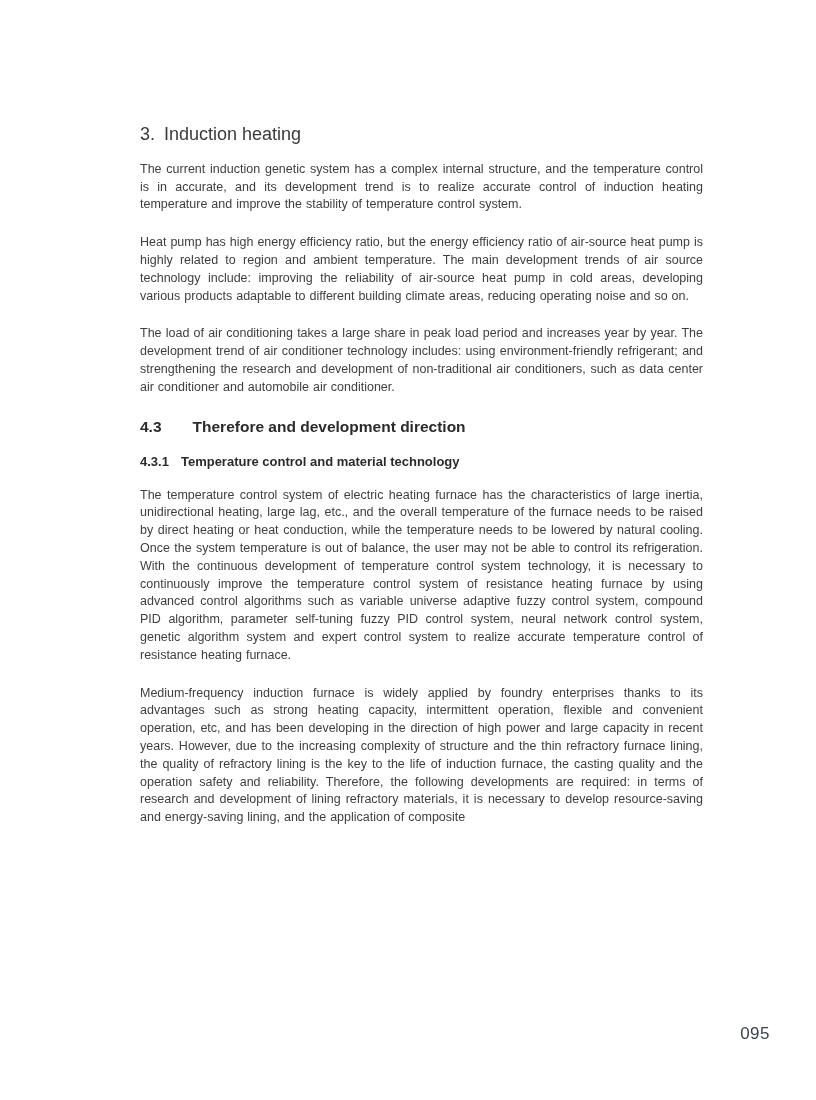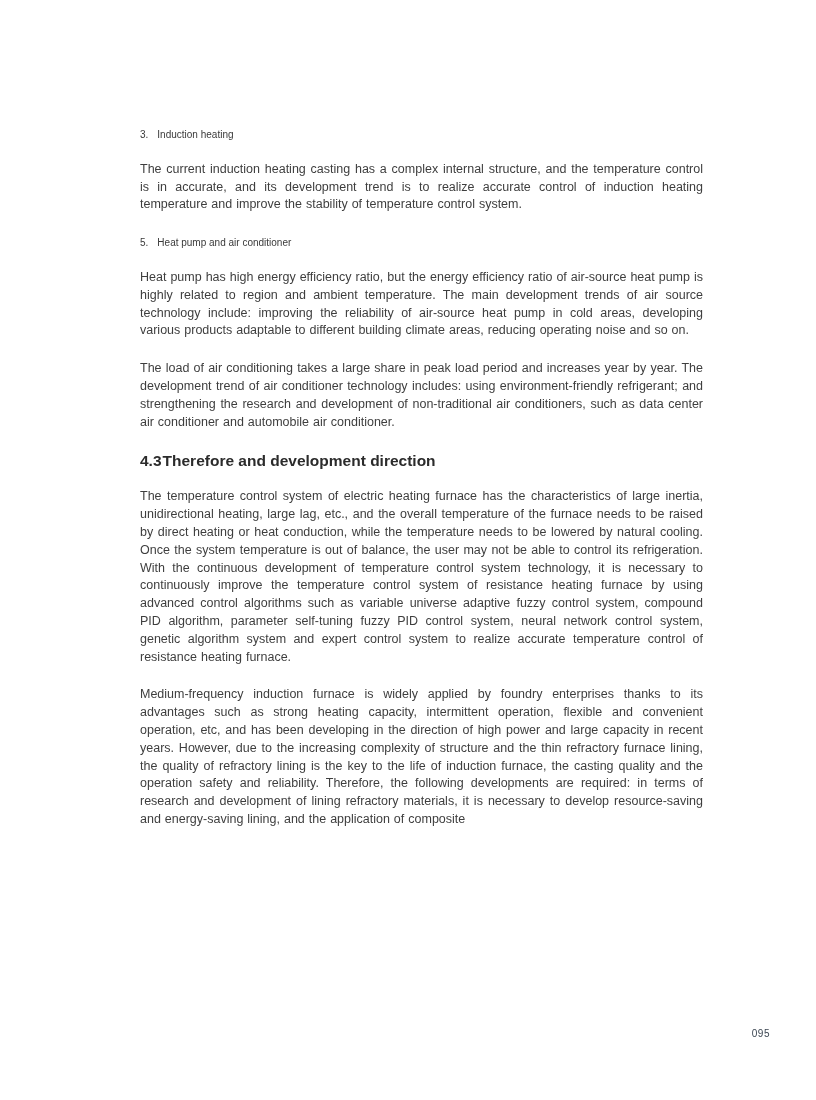--- a/index.html
+++ b/index.html
@@ -22,21 +22,21 @@
     overflow: hidden;
   }
   .content {
     position: absolute;
     left: 140px;
     top: 0;
     width: 563px;
     padding-top: 126px;
   }
   .item-title {
-    font-size: 10px;
+    font-size: 18px;
     line-height: 17.8px;
     color: #3a3a3a;
     margin: 2px 0 0 0;
   }
   .item-title.first {
     margin-top: 0;
   }
   .item-title .item-number {
     margin-right: 9px;
   }
@@ -49,64 +49,64 @@
     word-spacing: 0.5px;
   }
   .section-heading {
     font-size: 15.5px;
     line-height: 20px;
     font-weight: bold;
     color: #2b2b2b;
     margin: 20px 0 0 0;
   }
   .section-heading .sec-number {
-    margin-right: 1px;
+    margin-right: 31px;
   }
   .subsection-heading {
     font-size: 13px;
     line-height: 17px;
     font-weight: bold;
     color: #2b2b2b;
     margin: 16px 0 0 0;
   }
   .subsection-heading .sec-number {
     margin-right: 12px;
   }
   .page-number {
     position: absolute;
     top: 1026px;
     right: 46px;
-    font-size: 10px;
+    font-size: 17px;
     line-height: 16px;
     color: #3a4450;
     letter-spacing: 0.5px;
   }
 </style>
 </head>
 <body>
 
 <div class="page">
   <div class="content">
 
     <div class="item-title first">
       <span class="item-number">3.</span><span>Induction heating</span>
     </div>
-    <p class="para">The current induction heating casting has a complex internal structure, and the temperature control is in accurate, and its development trend is to realize accurate control of induction heating temperature and improve the stability of temperature control system.</p>
+    <p class="para">The current induction genetic system has a complex internal structure, and the temperature control is in accurate, and its development trend is to realize accurate control of induction heating temperature and improve the stability of temperature control system.</p>
 
 
-    <div class="item-title">
-      <span class="item-number">5.</span><span>Heat pump and air conditioner</span>
-    </div>
     <p class="para">Heat pump has high energy efficiency ratio, but the energy efficiency ratio of air-source heat pump is highly related to region and ambient temperature. The main development trends of air source technology include: improving the reliability of air-source heat pump in cold areas, developing various products adaptable to different building climate areas, reducing operating noise and so on.</p>
     <p class="para">The load of air conditioning takes a large share in peak load period and increases year by year. The development trend of air conditioner technology includes: using environment-friendly refrigerant; and strengthening the research and development of non-traditional air conditioners, such as data center air conditioner and automobile air conditioner.</p>
 
     <h2 class="section-heading">
       <span class="sec-number">4.3</span><span>Therefore and development direction</span>
     </h2>
 
+    <h3 class="subsection-heading">
+      <span class="sec-number">4.3.1</span><span>Temperature control and material technology</span>
+    </h3>
 
     <p class="para">The temperature control system of electric heating furnace has the characteristics of large inertia, unidirectional heating, large lag, etc., and the overall temperature of the furnace needs to be raised by direct heating or heat conduction, while the temperature needs to be lowered by natural cooling. Once the system temperature is out of balance, the user may not be able to control its refrigeration. With the continuous development of temperature control system technology, it is necessary to continuously improve the temperature control system of resistance heating furnace by using advanced control algorithms such as variable universe adaptive fuzzy control system, compound PID algorithm, parameter self-tuning fuzzy PID control system, neural network control system, genetic algorithm system and expert control system to realize accurate temperature control of resistance heating furnace.</p>
     <p class="para">Medium-frequency induction furnace is widely applied by foundry enterprises thanks to its advantages such as strong heating capacity, intermittent operation, flexible and convenient operation, etc, and has been developing in the direction of high power and large capacity in recent years. However, due to the increasing complexity of structure and the thin refractory furnace lining, the quality of refractory lining is the key to the life of induction furnace, the casting quality and the operation safety and reliability. Therefore, the following developments are required: in terms of research and development of lining refractory materials, it is necessary to develop resource-saving and energy-saving lining, and the application of composite</p>
 
   </div>
 
   <div class="page-number">095</div>
 </div>
 
 </body></html>

